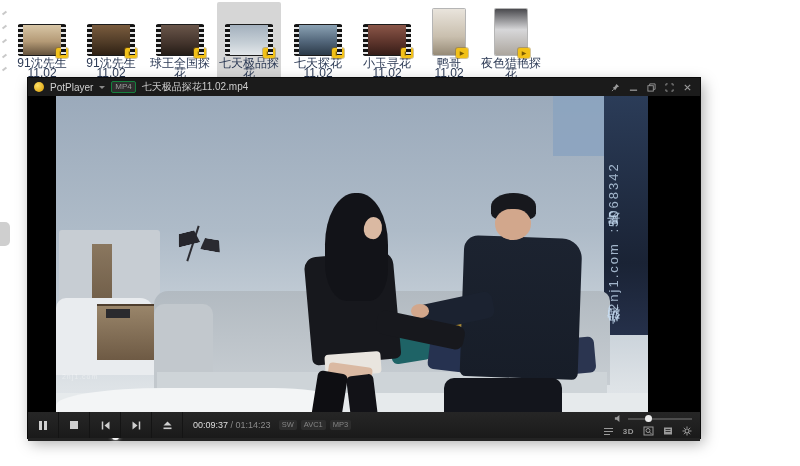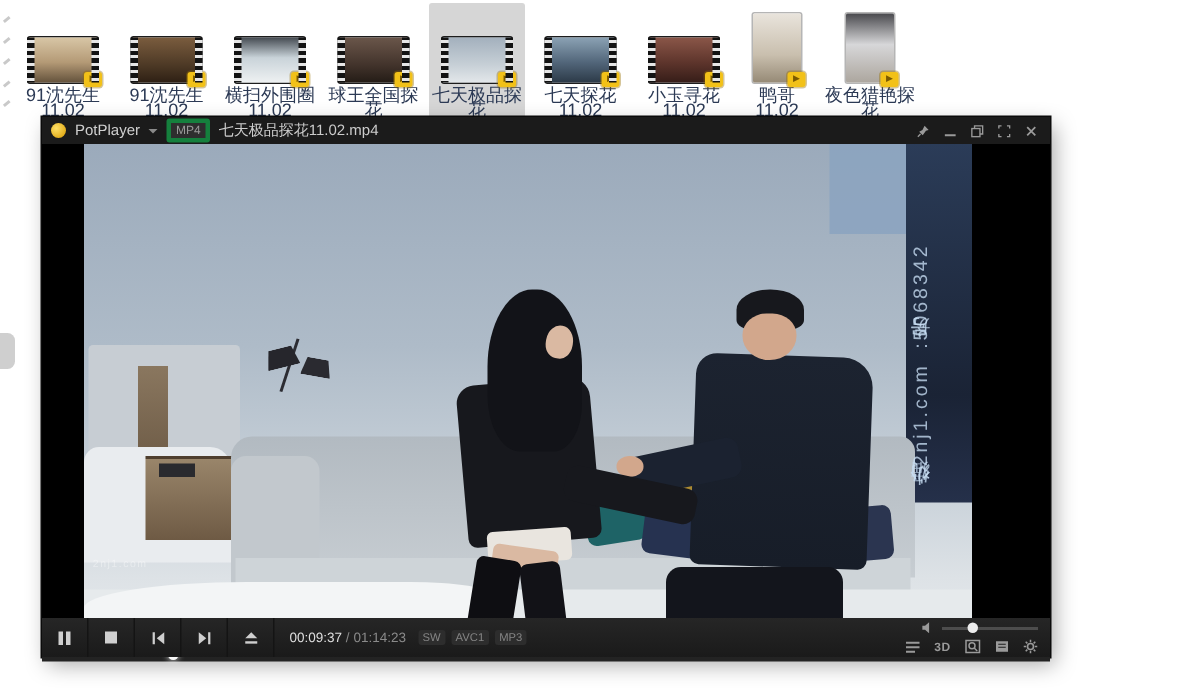--- a/index.html
+++ b/index.html
@@ -34,21 +34,21 @@
   
   .player{position:absolute;left:28px;top:78px;width:672px;height:360px;background:#701a75;
           box-shadow:0 0 0 1px #0b0b0b,3px 5px 14px rgba(0,0,0,.35);}
   .titlebar{height:18px;background:var(--titlebar-bg,#1b1b1b);display:flex;align-items:center;
             padding:0 6px;gap:6px;box-sizing:border-box;}
   .logo{width:10px;height:10px;border-radius:50%;flex:0 0 auto;
         background:radial-gradient(circle at 35% 35%,#ffe066,#d79a00);}
   .appname{color:#d0d0d0;font-size:10px;}
   .caret{width:0;height:0;border-left:3px solid transparent;border-right:3px solid transparent;
          border-top:3px solid #8a8a8a;}
-  .fmtbadge{background:#2e2e2e;border:3px solid #15803d;color:#9a9a9a;font-size:8px;
+  .fmtbadge{background:#2e2e2e;border:1px solid #15803d;color:#9a9a9a;font-size:8px;
             padding:0 3px;border-radius:2px;line-height:10px;}
   .vtitle{color:#cccccc;font-size:10px;white-space:nowrap;}
   .winbtns{margin-left:auto;display:flex;gap:9px;align-items:center;padding-right:2px;}
   .winbtns svg{display:block;}
 
   .videoarea{position:absolute;left:0;top:18px;width:672px;height:336px;background:#000;overflow:hidden;}
   .scene{position:absolute;left:28px;top:0;width:592px;height:336px;overflow:hidden;
          background:linear-gradient(180deg,#9baabb 0%,#aebbc8 40%,#c8d1d9 68%,#dde2e6 86%,#e8ebee 100%);}
   .scene div{position:absolute;}
   .winlight{left:84%;top:0;width:10%;height:18%;background:#8ba3bf;opacity:.85;}
@@ -143,28 +143,20 @@
         <div class="thumbwrap">
           <div class="thumb film" style="background: linear-gradient(rgb(122, 92, 62) 0%, rgb(78, 58, 38) 60%, rgb(46, 32, 20) 100%);">
             <span class="badge">▶</span>
           </div>
         </div>
         <div class="fname">91沈先生11.02
 第二场</div>
       </div>
     <div class="item">
         <div class="thumbwrap">
-          <div class="thumb film" style="background: linear-gradient(rgb(69, 75, 82) 0%, rgb(201, 211, 217) 45%, rgb(238, 241, 242) 100%);">
-            <span class="badge">▶</span>
-          </div>
-        </div>
-        <div class="fname">横扫外围圈11.02</div>
-      </div>
-    <div class="item">
-        <div class="thumbwrap">
           <div class="thumb film" style="background: linear-gradient(rgb(106, 86, 74) 0%, rgb(67, 52, 44) 60%, rgb(36, 28, 22) 100%);">
             <span class="badge">▶</span>
           </div>
         </div>
         <div class="fname">球王全国探花
 20.83</div>
       </div>
     <div class="item sel">
         <div class="thumbwrap">
           <div class="thumb film" style="background: linear-gradient(rgb(163, 176, 189) 0%, rgb(198, 207, 214) 60%, rgb(227, 231, 234) 100%);">

